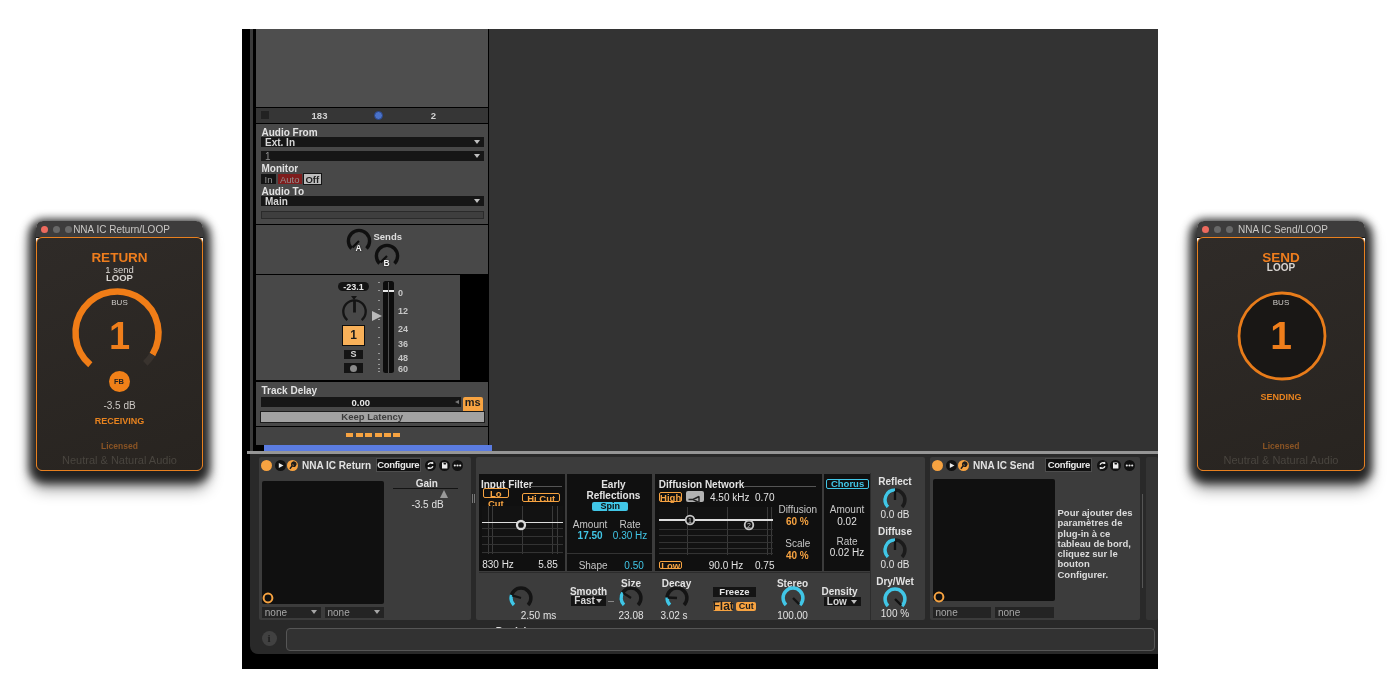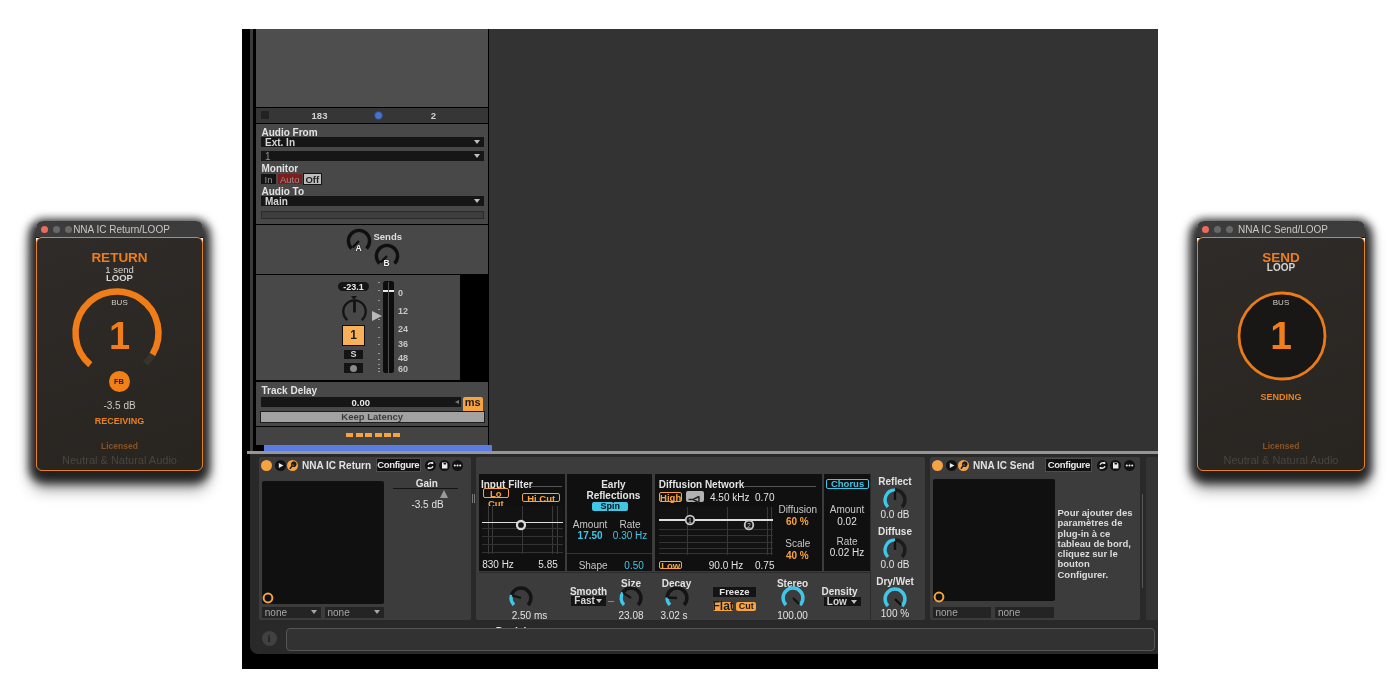--- a/index.html
+++ b/index.html
@@ -365,21 +365,21 @@
         <line x1="12" y1="12" x2="17.3" y2="17.3" stroke="#101010" stroke-width="2"></line>
       </svg>
       <div class="abs ctr val" style="left:395.5px;top:151px;width:48px;">100 %</div>
 
       <div class="abs b ctr" style="left:16px;top:121px;width:50px;color:#e2e2e2;font-size:10px;margin-top:48px;">Predelay</div>
       <svg class="abs kb" style="left:31.5px;top:127px;" width="28" height="28" viewBox="0 0 24 24">
         <path d="M 5.99 18.01 A 8.5 8.5 0 1 1 18.01 18.01" fill="none" stroke="#141414" stroke-width="3"></path>
         <path d="M 5.99 18.01 A 8.5 8.5 0 0 1 3.87 9.52" fill="none" stroke="#41c6e6" stroke-width="3"></path>
         <line x1="12" y1="12" x2="4.4" y2="9.8" stroke="#141414" stroke-width="2"></line>
       </svg>
-      <div class="abs ctr val" style="left:29px;top:152.5px;width:50px;">2.50 ms</div>
+      <div class="abs ctr val" style="left:38px;top:152.5px;width:50px;">2.50 ms</div>
       <div class="abs b ctr" style="left:88px;top:128.5px;width:50px;color:#e2e2e2;font-size:10px;">Smooth</div>
       <div class="ddown" style="left:95.8px;top:139.4px;width:34.7px;height:9.5px;background:#141414;">
             <span class="b" style="position:absolute;left:3px;top:-1px;">Fast</span>
             <span class="tri" style="top:2.8px;"></span>
           </div>
       <div class="abs" style="left:132.5px;top:143.5px;width:6px;height:1.5px;background:#888;"></div>
       <div class="abs b ctr" style="left:130.5px;top:121px;width:50px;color:#e2e2e2;font-size:10px;">Size</div>
       <svg class="abs kb" style="left:141.5px;top:127px;" width="28" height="28" viewBox="0 0 24 24">
         <path d="M 5.99 18.01 A 8.5 8.5 0 1 1 18.01 18.01" fill="none" stroke="#141414" stroke-width="3"></path>
         <path d="M 5.99 18.01 A 8.5 8.5 0 0 1 4.87 7.37" fill="none" stroke="#41c6e6" stroke-width="3"></path>

